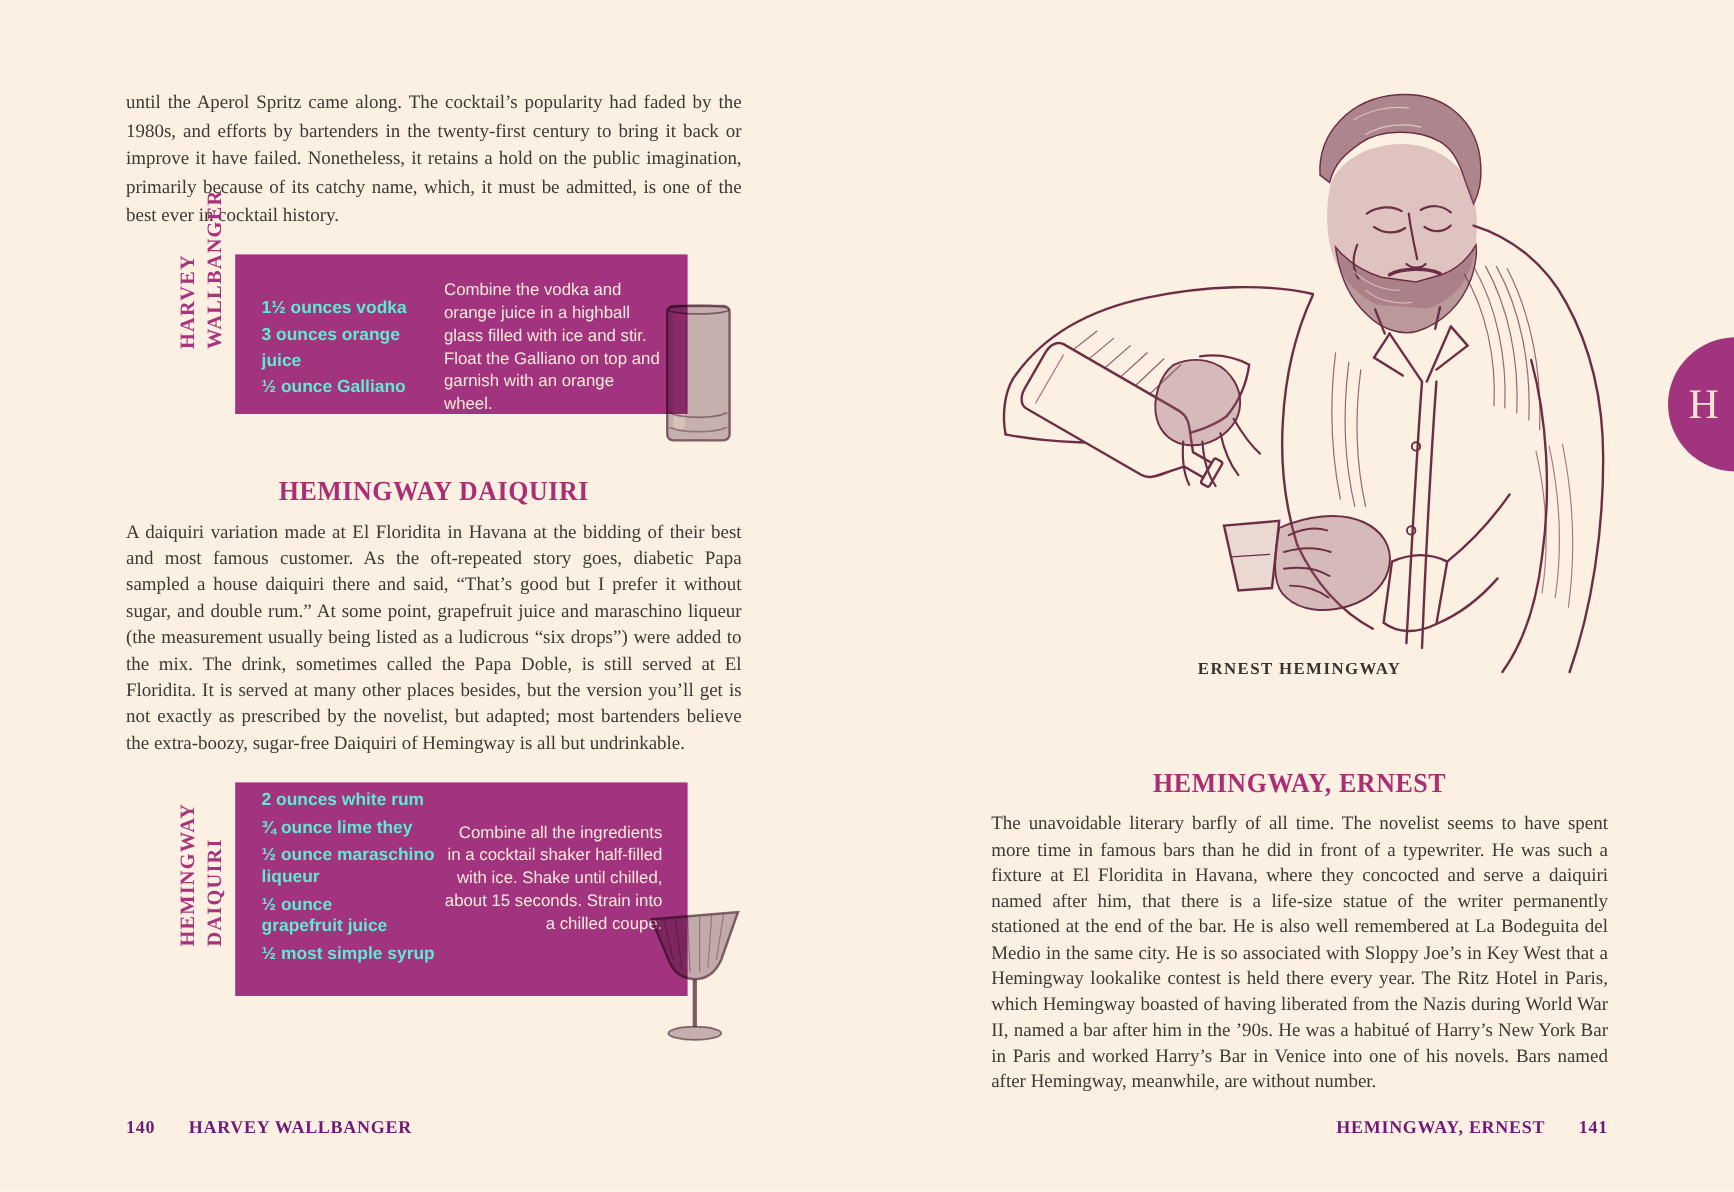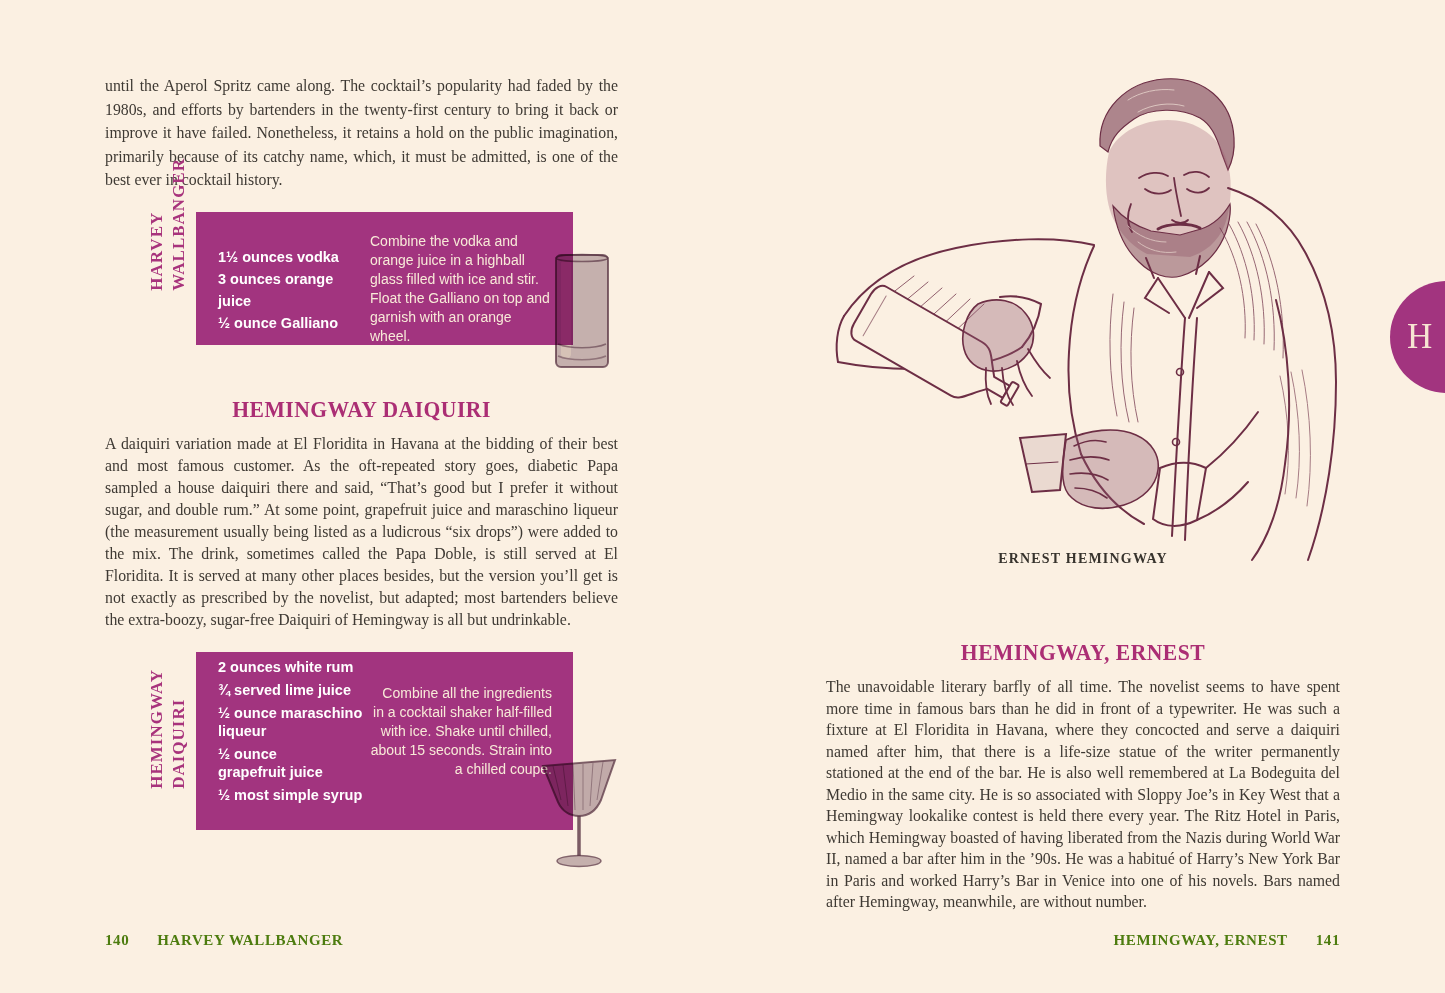--- a/index.html
+++ b/index.html
@@ -40,21 +40,21 @@
     background:#a2347f;
     display:flex;
     padding-left:22px;
   }
   .ing-col { width:152px; }
   .ins-col { width:182px; }
   .ingredient {
     font-family:"Liberation Sans", sans-serif;
     font-weight:bold;
     font-size:14.5px;
-    color:#ffffff;
+    color:#5eead4;
     white-space:pre-line;
   }
   .card1 .ingredient { line-height:22px; }
   .card2 .ingredient { line-height:18px; margin-bottom:5px; }
   .instructions {
     font-family:"Liberation Sans", sans-serif;
     font-size:14px;
     line-height:19px;
     color:#f8ead8;
   }
@@ -72,21 +72,21 @@
     transform-origin:center;
   }
 
   
   .footer {
     display:flex;
     gap:28px;
     font-weight:bold;
     font-size:15px;
     letter-spacing:0.6px;
-    color:#4d7c0f;
+    color:#701a75;
   }
 
   
   .caption {
     width:514px;
     text-align:center;
     font-weight:bold;
     font-size:14px;
     letter-spacing:1.2px;
     color:#37332d;
@@ -142,21 +142,21 @@
   <h2 class="abs section-heading" style="left:105px;top:397px;">HEMINGWAY DAIQUIRI</h2>
 
   <p class="abs bodytext" style="left:105px;top:433px;width:513px;">A daiquiri variation made at El Floridita in Havana at the bidding of their best and most famous customer. As the oft-repeated story goes, diabetic Papa sampled a house daiquiri there and said, “That’s good but I prefer it without sugar, and double rum.” At some point, grapefruit juice and maraschino liqueur (the measurement usually being listed as a ludicrous “six drops”) were added to the mix. The drink, sometimes called the Papa Doble, is still served at El Floridita. It is served at many other places besides, but the version you’ll get is not exactly as prescribed by the novelist, but adapted; most bartenders believe the extra-boozy, sugar-free Daiquiri of Hemingway is all but undrinkable.</p>
 
   <div class="abs vlabel" style="left:146px;bottom:135px;">HEMINGWAY
 DAIQUIRI</div>
 
   <div class="abs recipe-card card2" style="top:652px;height:178px;padding-top:6px;">
     <div class="ing-col">
       <div class="ingredient">2 ounces white rum</div>
-      <div class="ingredient">¾ served lime juice</div>
+      <div class="ingredient">¾ ounce lime they</div>
       <div class="ingredient">½ ounce maraschino
 liqueur</div>
       <div class="ingredient">½ ounce
 grapefruit juice</div>
       <div class="ingredient">½ most simple syrup</div>
     </div>
     <div class="ins-col" style="margin-top:26px;text-align:right;">
       <p class="instructions">Combine all the ingredients in a cocktail shaker half-filled with ice. Shake until chilled, about 15 seconds. Strain into a chilled coupe.</p>
     </div>
   </div>

